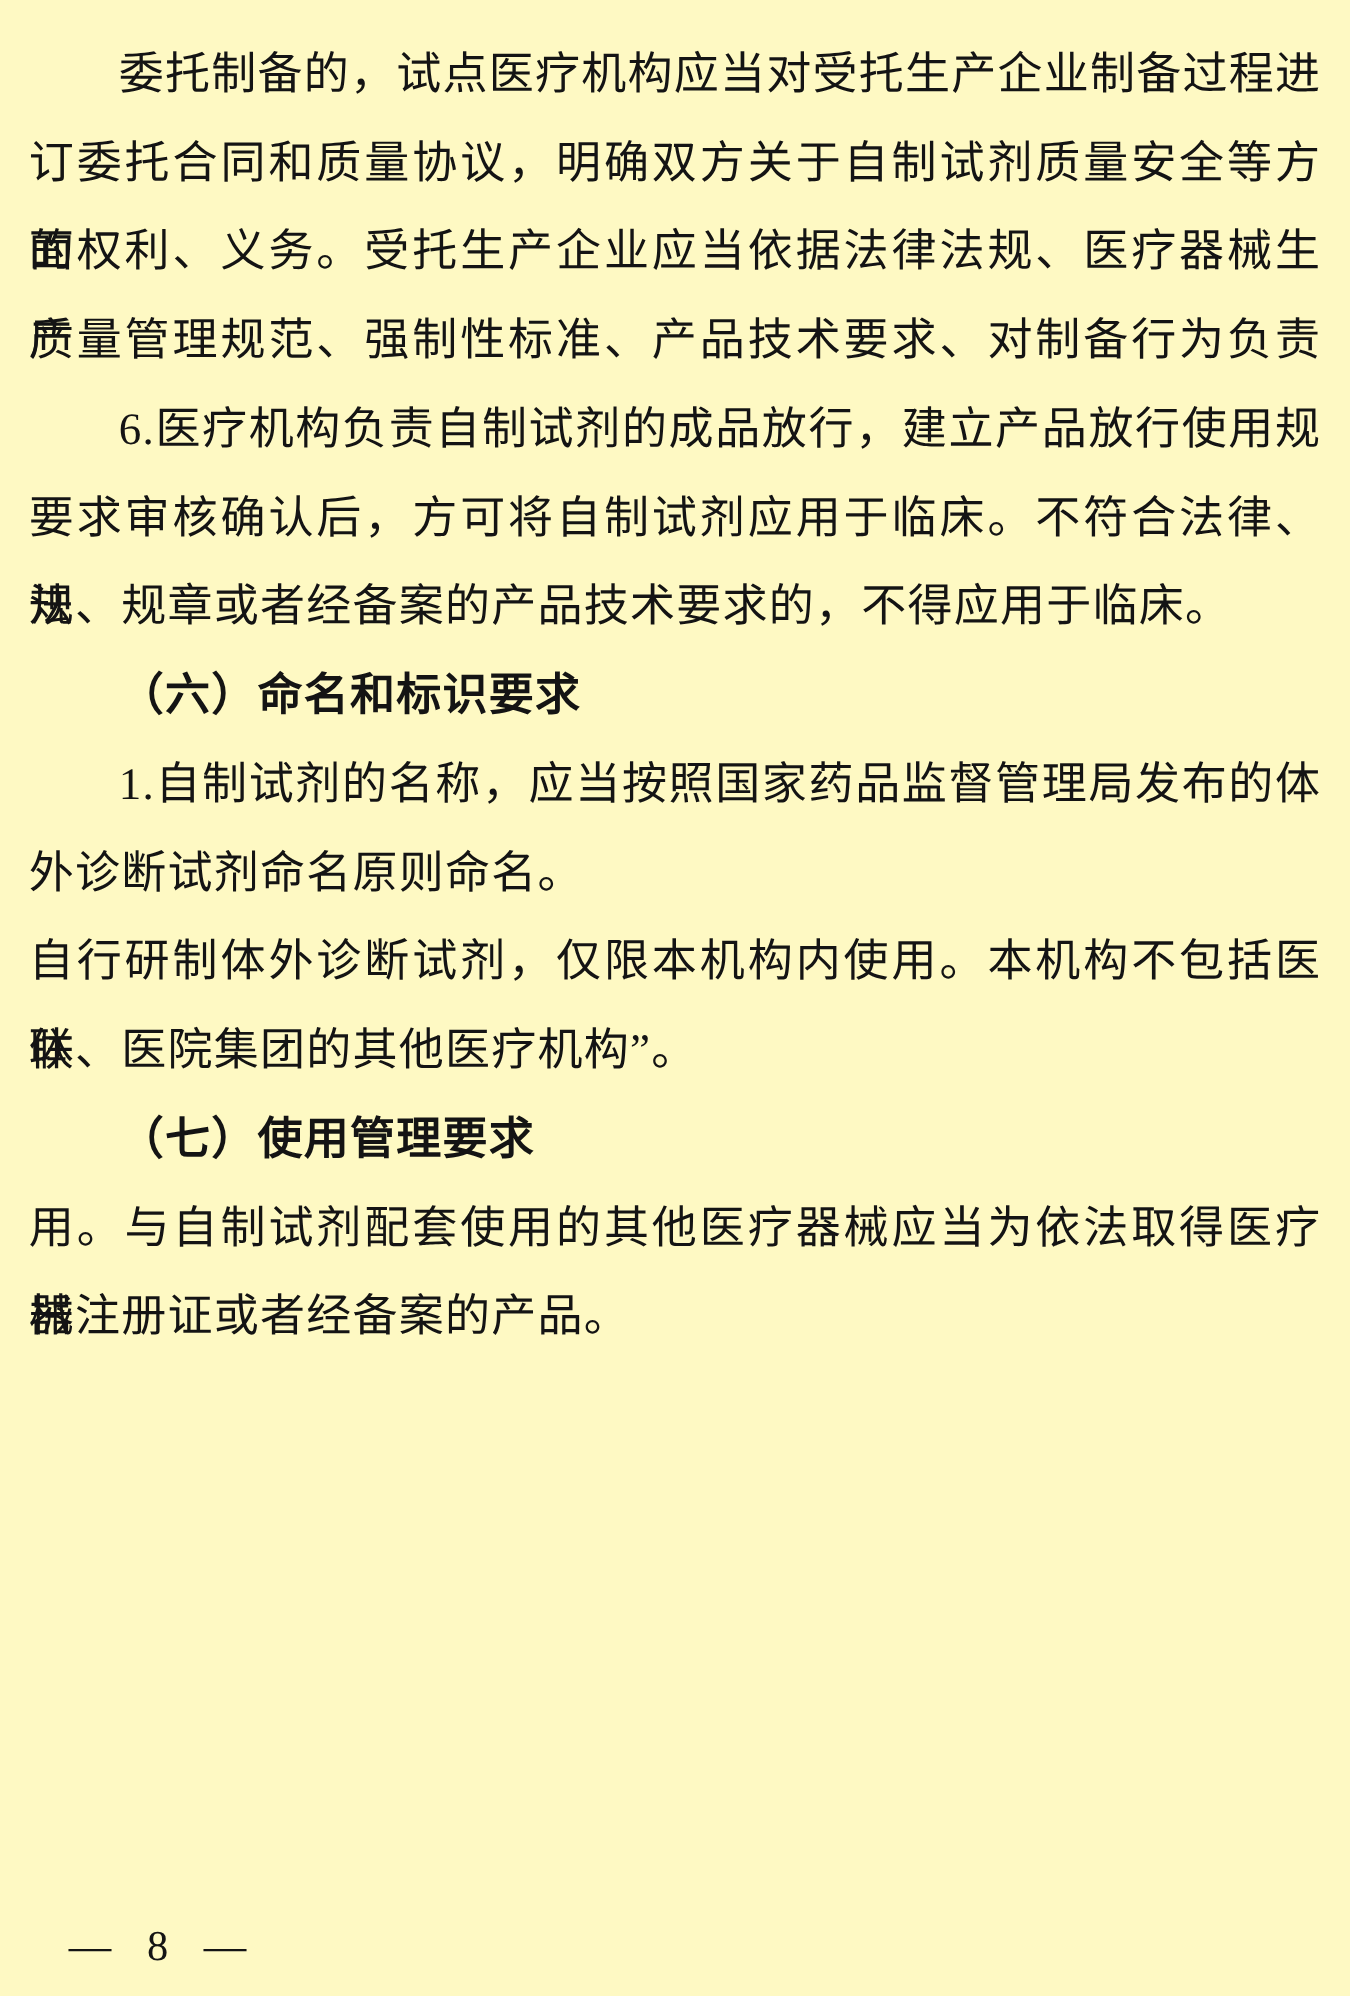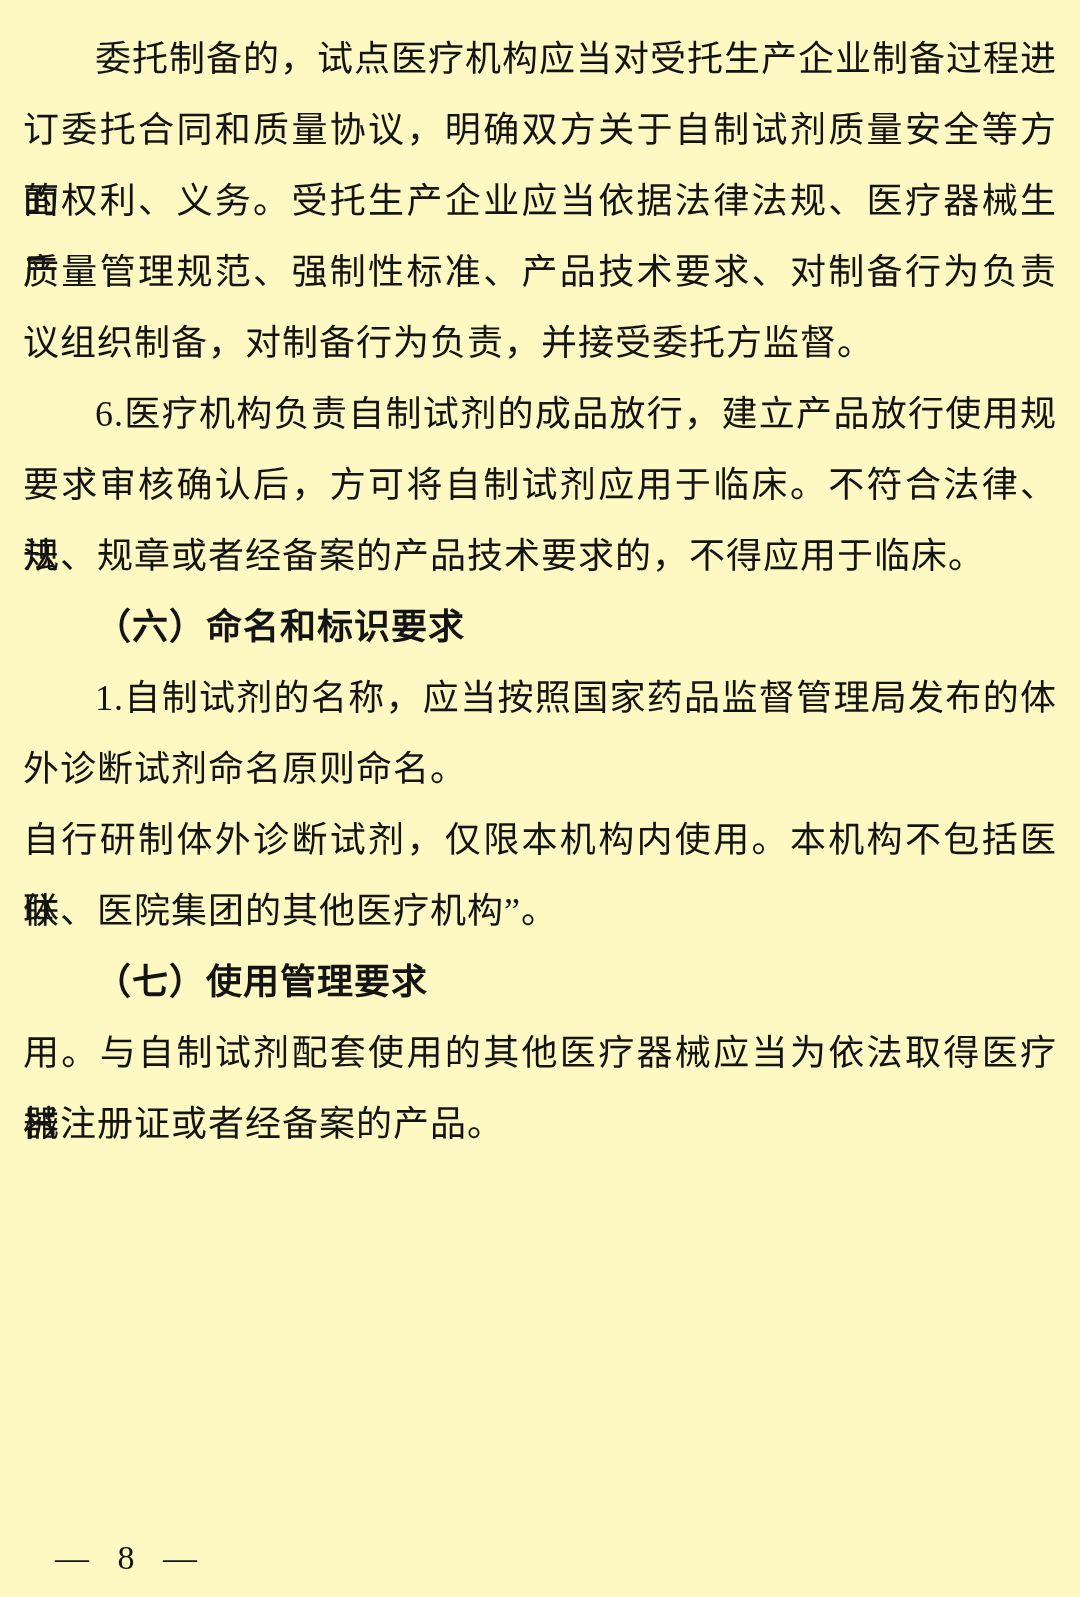--- a/index.html
+++ b/index.html
@@ -53,21 +53,20 @@
 </style>
 </head>
 <body>
 
 <div class="page">
   <div class="content">
     <div class="line indent fill">委托制备的，试点医疗机构应当对受托生产企业制备过程进</div>
     <div class="line fill">订委托合同和质量协议，明确双方关于自制试剂质量安全等方面</div>
     <div class="line fill">的权利、义务。受托生产企业应当依据法律法规、医疗器械生产</div>
     <div class="line fill">质量管理规范、强制性标准、产品技术要求、对制备行为负责</div>
-    <div class="line">议组织制备，对制备行为负责，并接受委托方监督。</div>
     <div class="line indent fill">6.医疗机构负责自制试剂的成品放行，建立产品放行使用规</div>
     <div class="line fill">要求审核确认后，方可将自制试剂应用于临床。不符合法律、法</div>
     <div class="line">规、规章或者经备案的产品技术要求的，不得应用于临床。</div>
     <div class="line indent heading">（六）命名和标识要求</div>
     <div class="line indent fill">1.自制试剂的名称，应当按照国家药品监督管理局发布的体</div>
     <div class="line">外诊断试剂命名原则命名。</div>
     <div class="line fill">自行研制体外诊断试剂，仅限本机构内使用。本机构不包括医联</div>
     <div class="line">体、医院集团的其他医疗机构”。</div>
     <div class="line indent heading">（七）使用管理要求</div>
     <div class="line fill">用。与自制试剂配套使用的其他医疗器械应当为依法取得医疗器</div>

